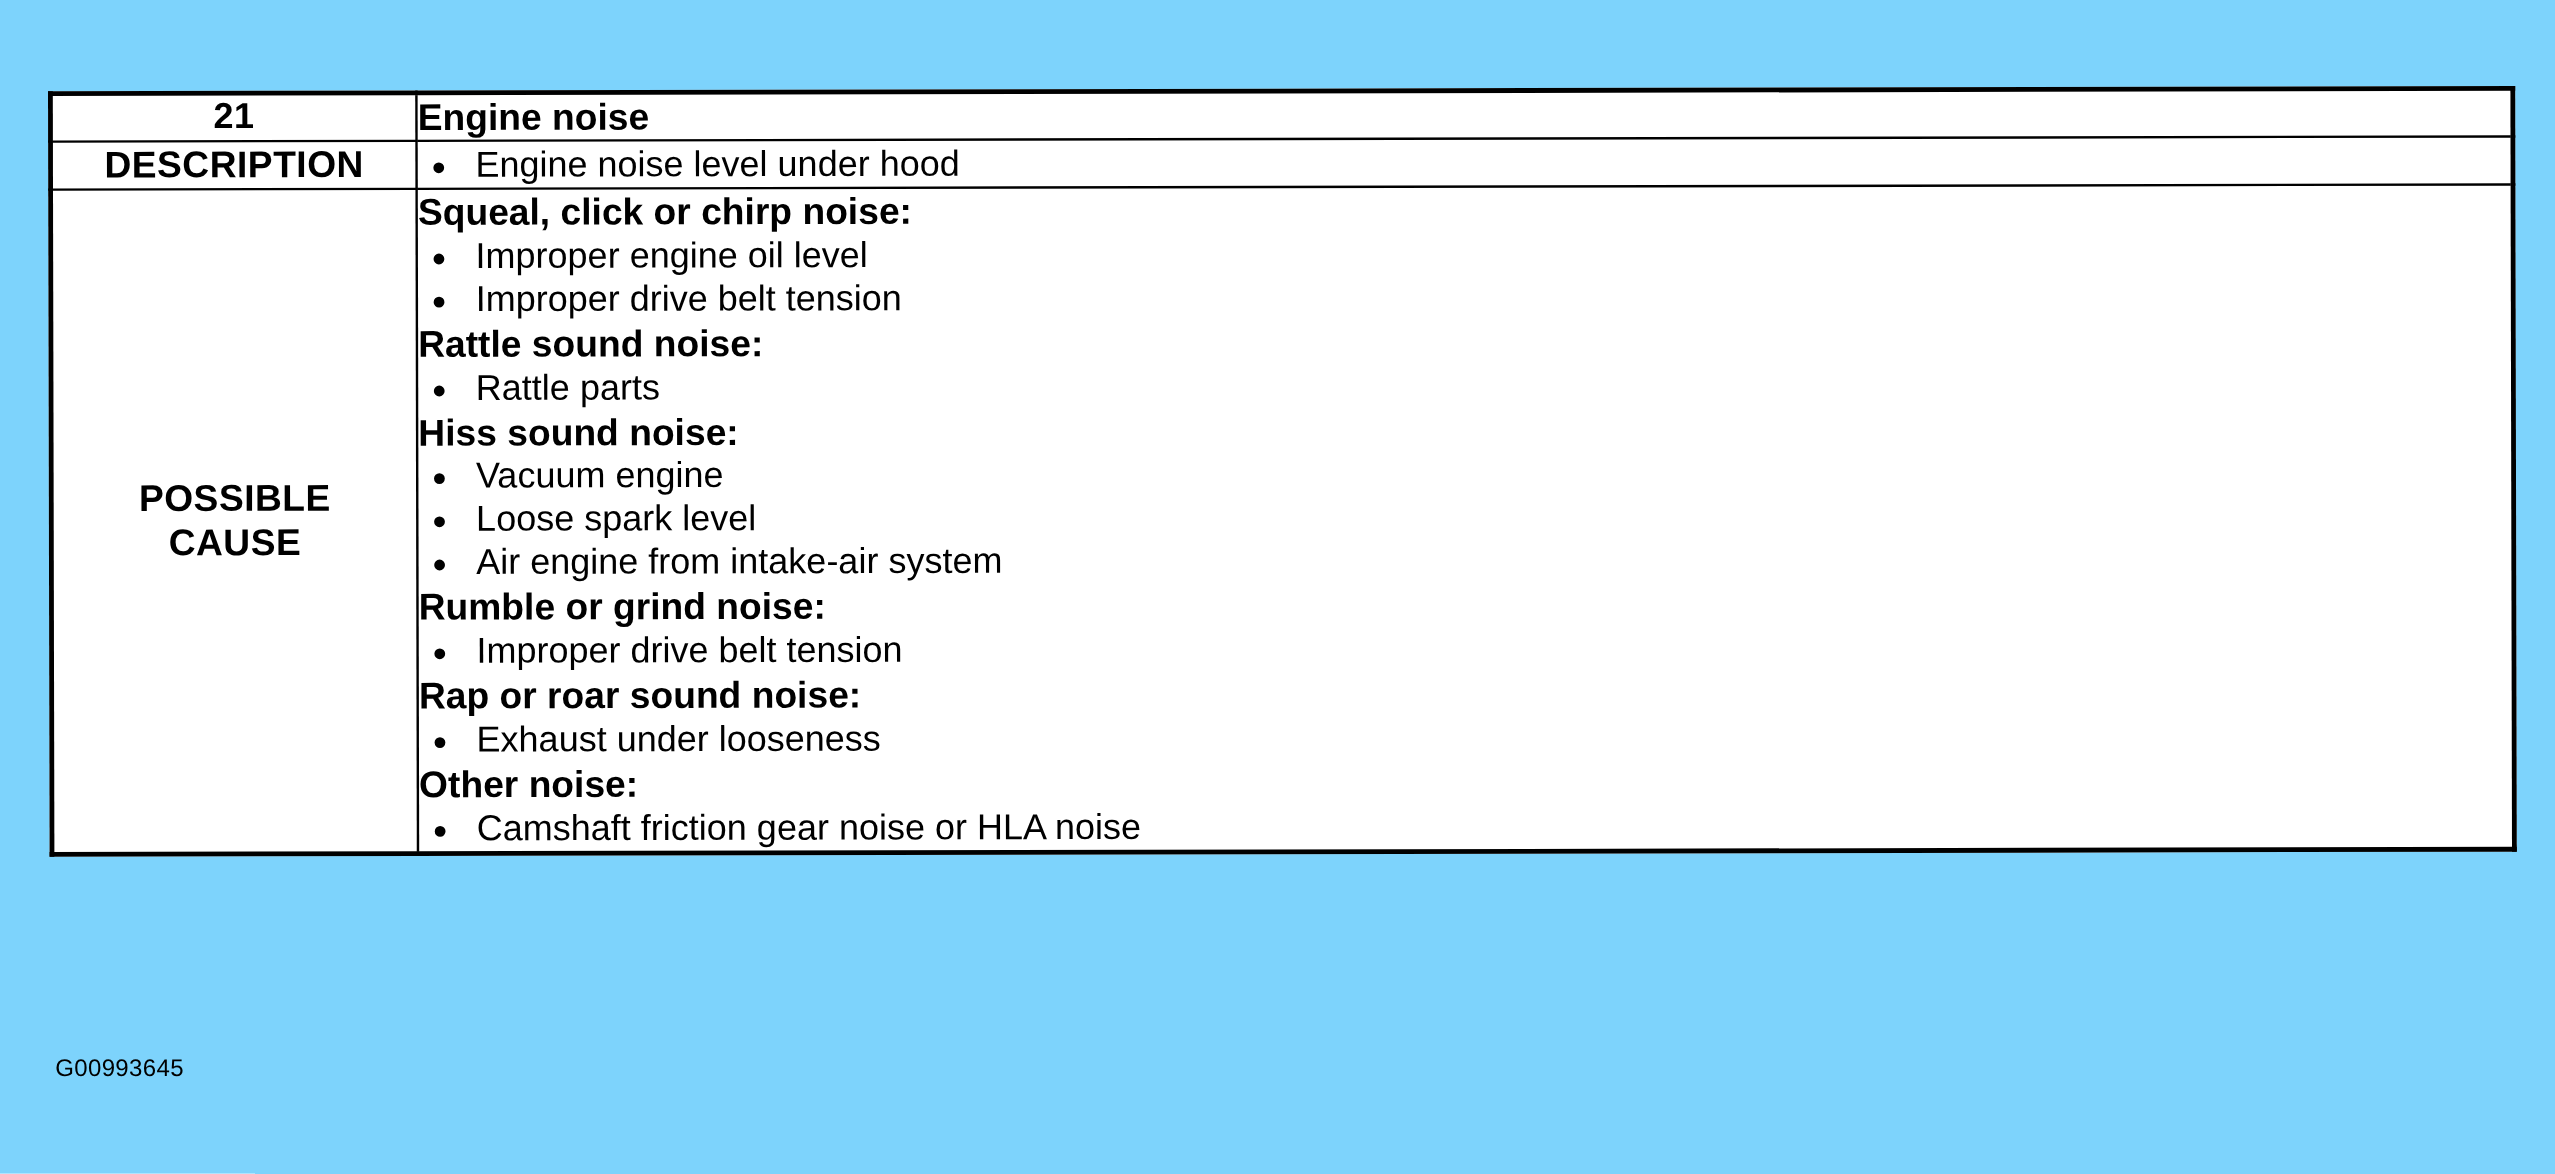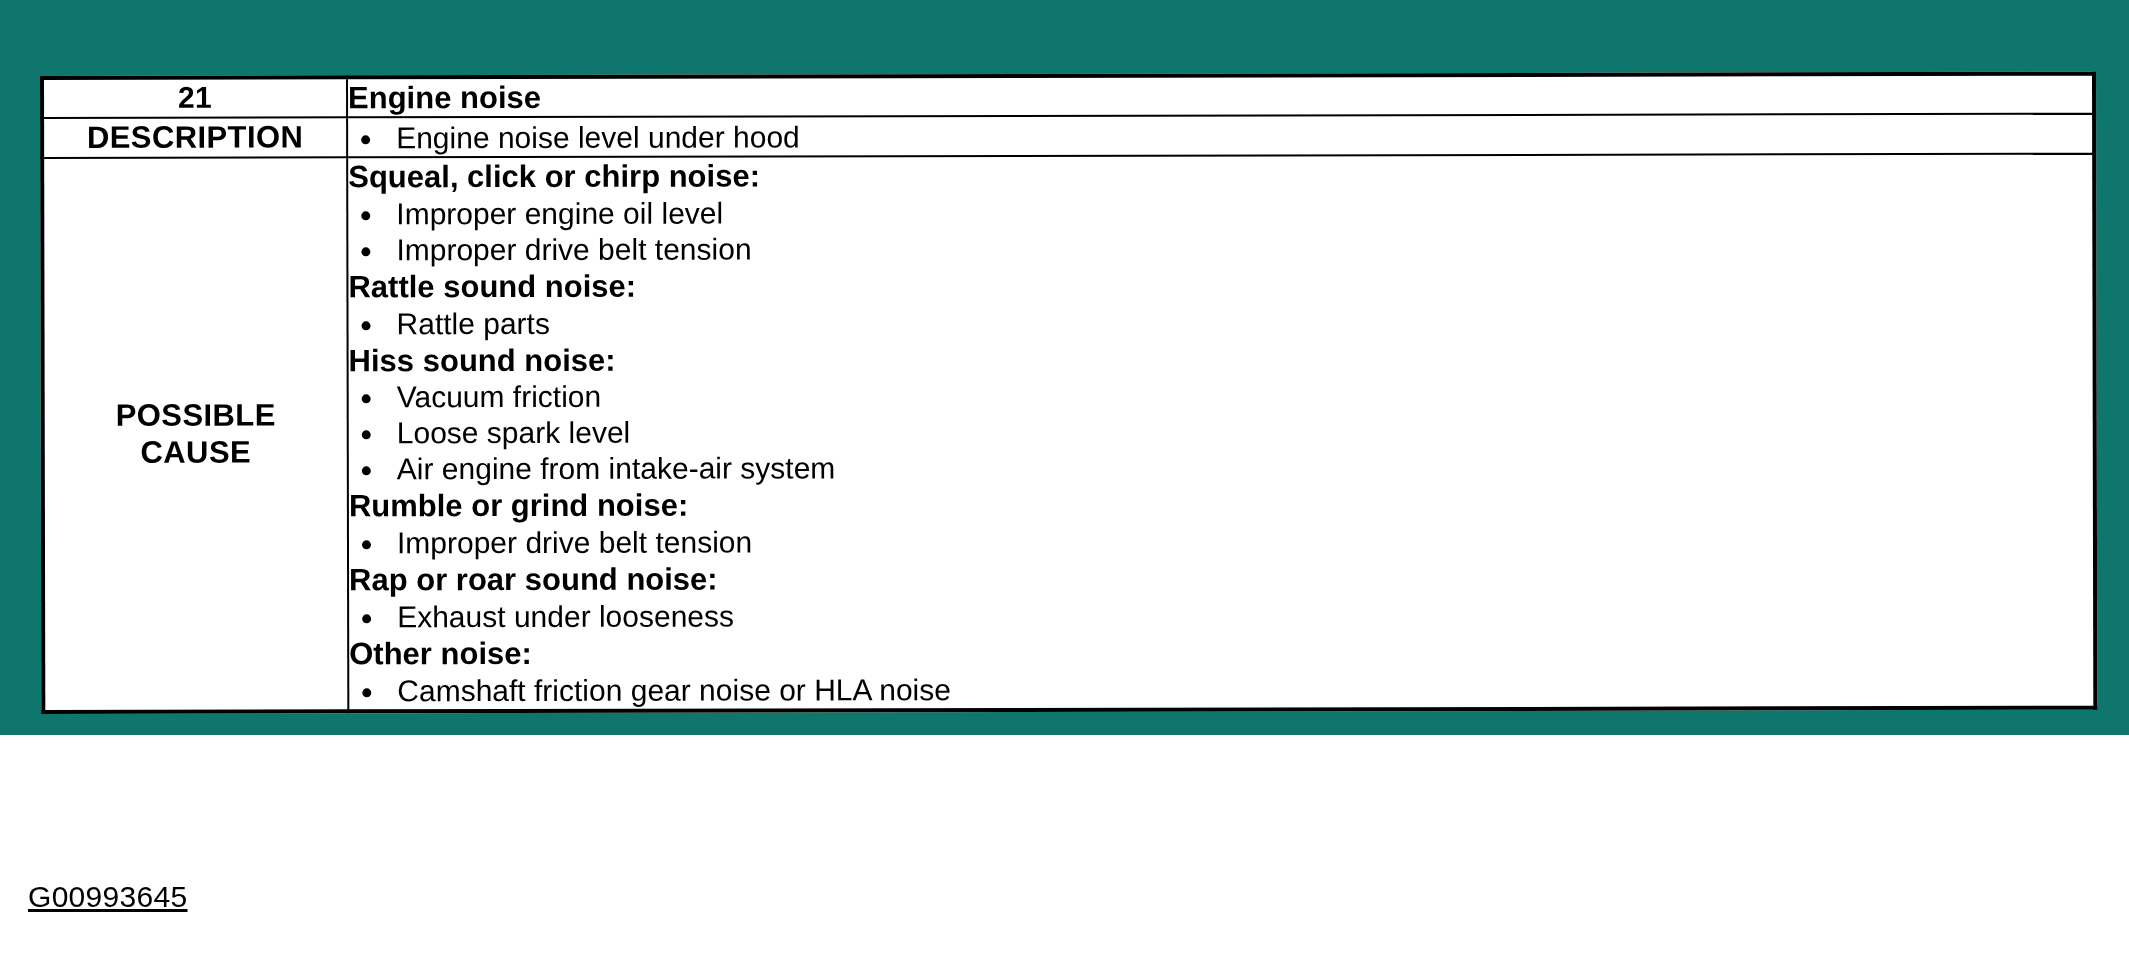--- a/index.html
+++ b/index.html
@@ -13,22 +13,22 @@
     height: 978px;
     overflow: hidden;
     font-family: "Liberation Sans", sans-serif;
     color: #000000;
     -webkit-font-smoothing: none;
   }
 
   .page {
     position: relative;
     width: 2129px;
-    height: 735px;
-    background: #0f766e;
+    height: 978px;
+    background: #7dd3fc;
   }
 
   
   .table-wrap {
     position: absolute;
     left: 40px;
     top: 76px;
     width: 2056px;
     
     transform: rotate(-0.12deg);
@@ -120,26 +120,25 @@
     margin: 0;
     white-space: nowrap;
   }
   .cause-body ul.bullets > li {
     line-height: 1.20;
   }
 
   
   .figure-caption {
     position: absolute;
-    left: 28px;
+    left: 46px;
     top: 880px;
-    font-size: 30px;
+    font-size: 20px;
     letter-spacing: 0.3px;
     color: #000;
-    text-decoration: underline;
   }
 </style>
 </head>
 <body>
 
 <div class="page">
 
   <div class="table-wrap">
     <table class="symptom-table">
       <colgroup>
@@ -189,21 +188,21 @@
               <li>
                 <span class="bullet-dot"></span>
                 <span>Rattle parts</span>
               </li>
             </ul>
 
             <div class="group-heading">Hiss sound noise:</div>
             <ul class="bullets">
               <li>
                 <span class="bullet-dot"></span>
-                <span>Vacuum friction</span>
+                <span>Vacuum engine</span>
               </li>
               <li>
                 <span class="bullet-dot"></span>
                 <span>Loose spark level</span>
               </li>
               <li>
                 <span class="bullet-dot"></span>
                 <span>Air engine from intake-air system</span>
               </li>
             </ul>

